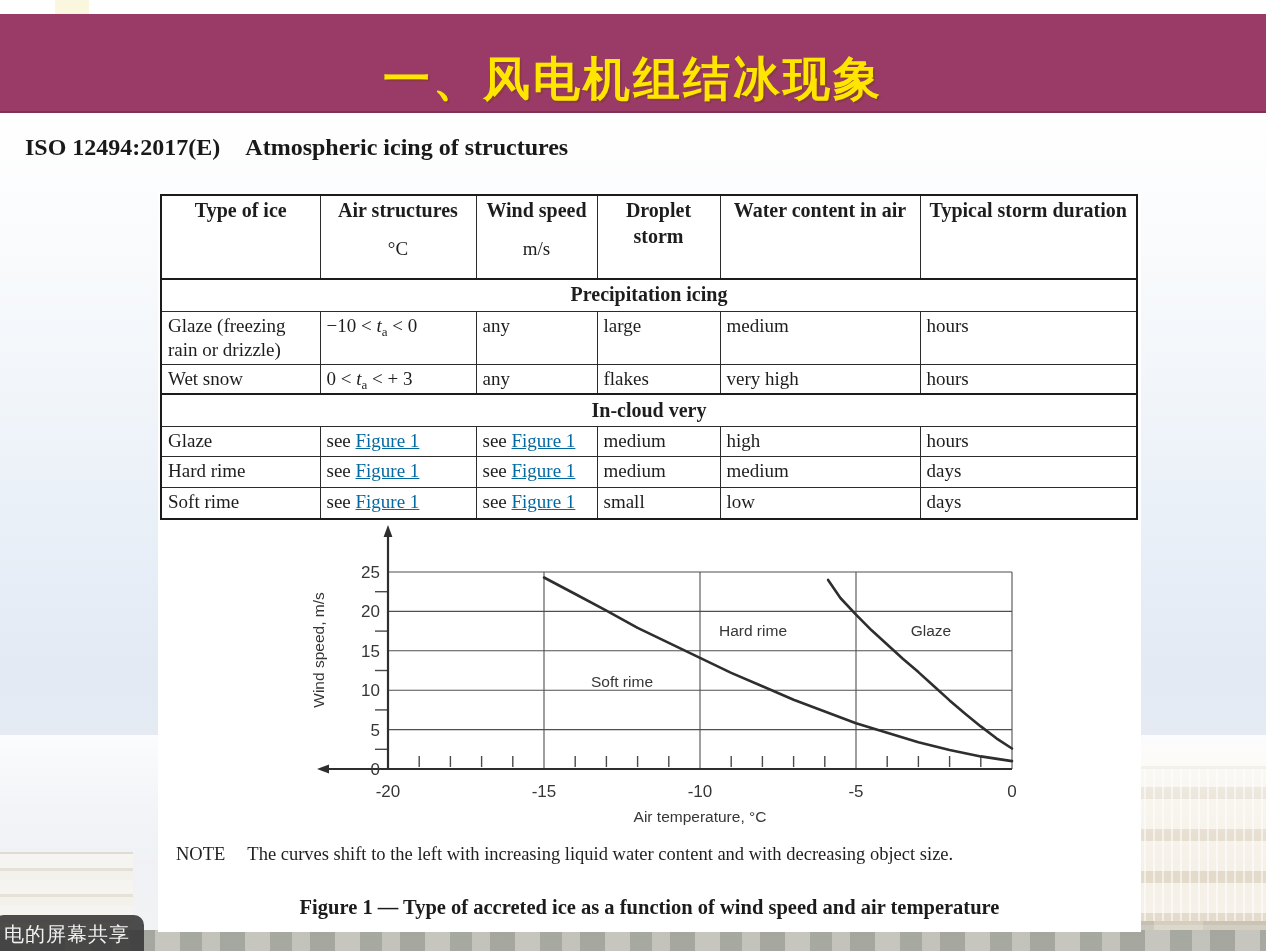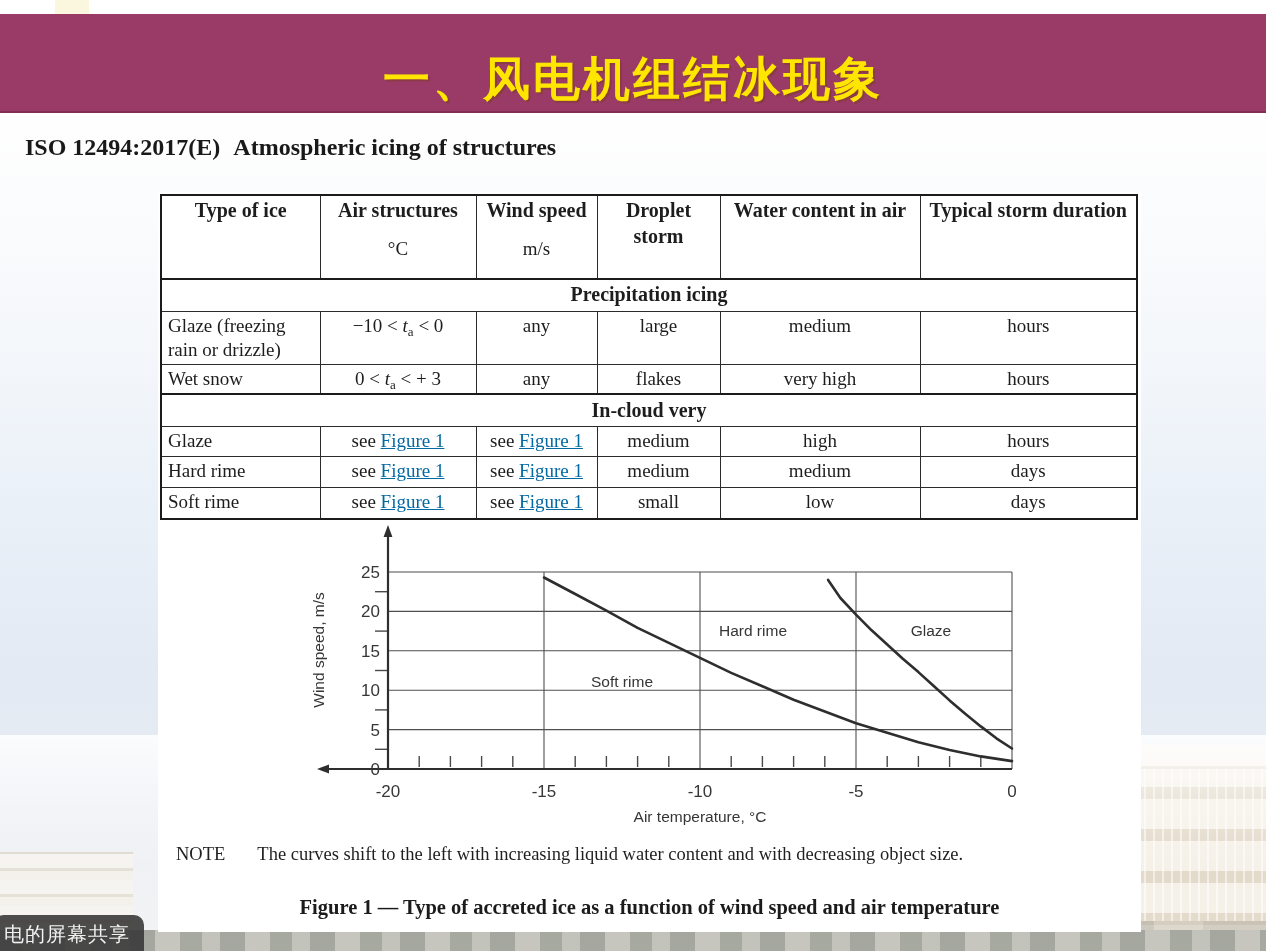--- a/index.html
+++ b/index.html
@@ -30,41 +30,41 @@
   
   .top-strip { position:absolute; left:0; top:0; width:100%; height:14px; background:#ffffff; z-index:3; }
   .cream-blob { position:absolute; left:55px; top:0; width:34px; height:14px; background:#faf6d8; opacity:.85; }
   .banner { position:absolute; left:0; top:14px; width:100%; height:99px; background:#9a3b67;
     border-bottom:2px solid #822f56; z-index:3; display:flex; align-items:flex-end; justify-content:center; }
   .banner-title { color:#ffe600; font-size:47px; font-weight:bold; letter-spacing:3px;
     font-family:"Liberation Sans", sans-serif; text-shadow:2px 2px 0 rgba(110,60,0,.35); }
   
   .heading { position:absolute; left:25px; top:134px; z-index:3; font-family:"Liberation Serif", serif;
     font-weight:bold; font-size:24px; color:#191919; white-space:nowrap; }
-  .heading .htext { margin-left:13px; }
+  .heading .htext { margin-left:25px; }
   
   .panel { position:absolute; left:158px; top:192px; width:983px; height:740px; background:#ffffff; z-index:3; }
   
   table.icing { position:absolute; left:2px; top:2px; width:976px; border-collapse:collapse; table-layout:fixed;
     font-family:"Liberation Serif", serif; color:#1d1d1d; background:#fff; border:2.5px solid #1b1b1b; }
   table.icing th, table.icing td { border:1.5px solid #2b2b2b; padding:2px 6px; vertical-align:top; line-height:1.28; }
   tr.tr-head th { font-size:20px; font-weight:bold; text-align:center; height:84px; border-bottom:2.5px solid #1b1b1b; }
   .hdr-sub { display:block; font-weight:normal; font-size:19px; margin-top:13px; }
   tr.tr-section td { font-size:20px; font-weight:bold; text-align:center; height:32px; border-top:2.5px solid #1b1b1b; vertical-align:middle; }
   tr.tr-data td { font-size:19px; }
   td.l { text-align:left; }
-  td.c { text-align:center;margin-left:37px; }
+  td.c { text-align:left;margin-left:37px; }
   tr.h52 { height:52px; } tr.h29 { height:29px; } tr.h30 { height:30px; } tr.h31 { height:31px; } tr.h32 { height:32px; }
   .tvar { font-style:italic; }
   sub.tsub { font-size:13px; vertical-align:-4px; line-height:0; }
   .flink { color:#0369a1; text-decoration:underline; cursor:pointer; }
   
   .fig-svg { position:absolute; left:0; top:328px; }
   .fig-svg text { font-family:"Liberation Sans", sans-serif; fill:#363636; }
-  .note-row { position:absolute; left:18px; top:652px; width:960px; display:flex; gap:32px;
+  .note-row { position:absolute; left:18px; top:652px; width:960px; display:flex; gap:22px;
     font-family:"Liberation Serif", serif; font-size:18.5px; color:#1f1f1f; }
   .fig-caption { position:absolute; left:0; top:704px; width:983px; text-align:center;
     font-family:"Liberation Serif", serif; font-weight:bold; font-size:20.5px; color:#1b1b1b; }
   
   .share-tag { position:absolute; left:-6px; bottom:0; height:36px; z-index:5;
     background:rgba(58,58,58,.9); border-radius:10px 10px 0 0;
     color:#f2f2f2; font-size:20px; letter-spacing:1px; padding:6px 14px 6px 10px; }
 </style>
 </head>
 <body>

